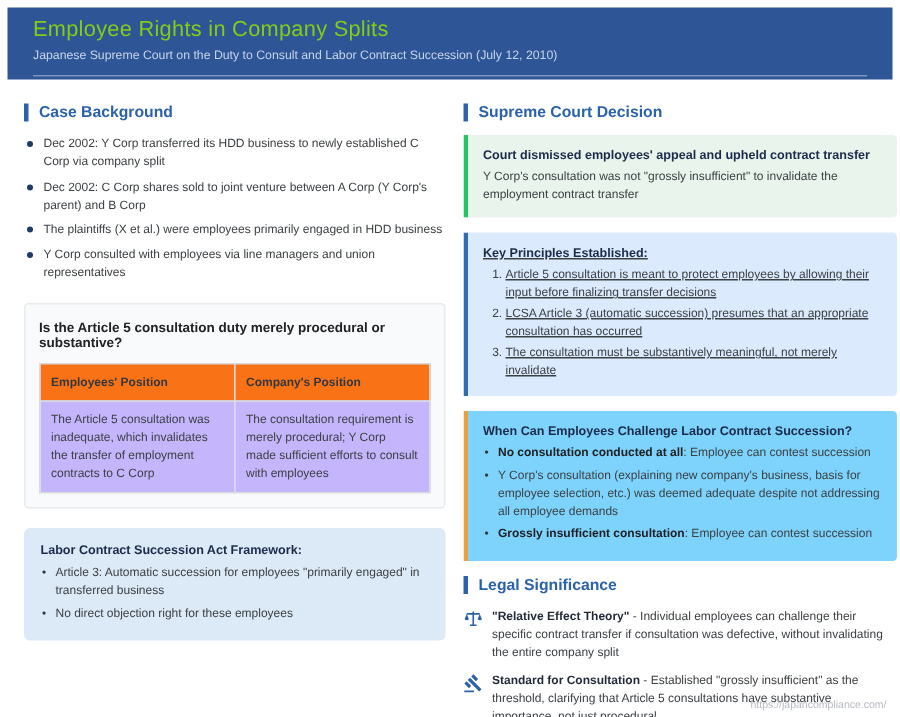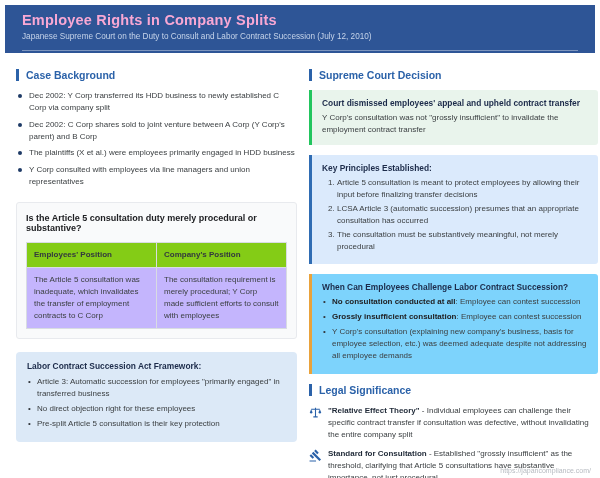--- a/index.html
+++ b/index.html
@@ -2,21 +2,21 @@
 <html><head>
 <meta charset="utf-8">
 <style>
   * { margin: 0; padding: 0; box-sizing: border-box; }
   html, body { width: 600px; height: 478px; background: #ffffff; overflow: hidden;
     font-family: "Liberation Sans", sans-serif; color: #3c4043; }
   .page { position: relative; width: 600px; height: 478px; background: #fff; }
 
   
   .hdr { margin: 5px 5px 0 5px; background: #2e5596; padding: 7px 17px 2px 17px; }
-  .hdr-title { color: #f9a8d4; font-size: 14.5px; font-weight: bold; letter-spacing: .2px; margin-bottom: 4px; }
+  .hdr-title { color: #84cc16; font-size: 14.5px; font-weight: normal; letter-spacing: .2px; margin-bottom: 4px; }
   .hdr-sub { color: #c6d4ea; font-size: 8.2px; padding-bottom: 9px; border-bottom: 1px solid rgba(255,255,255,.38); }
 
   
   .content { display: flex; gap: 12px; padding: 16px 6px 0 16px; }
   .col-l { width: 281px; flex: 0 0 281px; }
   .col-r { width: 289px; flex: 0 0 289px; }
 
   .sec-h { display: flex; align-items: center; margin-bottom: 9px; }
   .sec-bar { width: 3px; height: 12px; background: #2b62a9; margin-right: 7px; }
   .sec-title { color: #2b62a9; font-size: 10.5px; font-weight: bold; }
@@ -28,35 +28,35 @@
   .cb-list li { position: relative; padding-left: 13px; margin-bottom: 4.5px; font-size: 8px; line-height: 1.5; }
   .cb-list li::before { content: ""; position: absolute; left: 2px; top: 4px; width: 4px; height: 4px;
     border-radius: 50%; background: #1e3a66; }
 
   
   .issue-box { background: #f9fafb; border: 1px solid #e8eaee; border-radius: 3px; padding: 10px 9px 9px 9px; }
   .issue-q { font-size: 9px; font-weight: bold; color: #202124; margin-bottom: 9px; }
   table.pos { width: 100%; border-collapse: collapse; }
   table.pos th, table.pos td { border: 1px solid #d8dce2; font-size: 8px; text-align: left;
     vertical-align: top; padding: 6px 7px; line-height: 1.5; width: 50%; }
-  table.pos th { background: #84cc16; font-weight: bold; color: #33383e; }
+  table.pos th { background: #f97316; font-weight: bold; color: #33383e; }
   table.pos td { background: #c4b5fd; color: #3c4043; }
 
   
   .fw-box { margin-top: 13px; background: #dce9f7; border-radius: 4px; padding: 9px 11px 9px 11px; }
   .box-title { font-size: 8.4px; font-weight: bold; color: #1c2b4a; margin-bottom: 5px; }
   .dot-list { list-style: none; }
   .dot-list li { position: relative; padding-left: 10px; margin-bottom: 3px; font-size: 8px; line-height: 1.5; }
   .dot-list li::before { content: "\2022"; position: absolute; left: 1px; top: 0; color: #33383e; }
   .dot-list .lead { font-weight: bold; color: #202124; }
 
   
   .rbox { padding: 8px 10px 9px 10px; margin-bottom: 10px; border-radius: 0 3px 3px 0; }
   .ruling-box { background: #e9f4ec; border-left: 3px solid #22c55e; }
-  .principles-box { background: #dbeafc; border-left: 3px solid #2f6cb3; }
+  .principles-box { background: #dbeafc; border-left: 3px solid #2f6cb3; text-decoration: underline; }
   .challenge-box { background: #7dd3fc; border-left: 3px solid #e9a23b; }
   .rbox .box-title { margin-bottom: 4px; }
   .num-list { margin: 2px 0 0 0; padding-left: 15px; }
   .num-list li { font-size: 8px; line-height: 1.5; margin-bottom: 2px; }
 
   
   .sig-item { display: flex; margin-bottom: 7px; }
   .sig-ico { flex: 0 0 13px; width: 13px; margin-right: 6px; padding-top: 1px; }
   .sig-ico svg { display: block; }
   .sig-txt { font-size: 8px; line-height: 1.5; }
@@ -105,21 +105,20 @@
           </tr>
         </tbody>
           </table>
       </div>
 
       <div class="fw-box">
         <div class="box-title">Labor Contract Succession Act Framework:</div>
         <ul class="dot-list">
           <li>Article 3: Automatic succession for employees "primarily engaged" in transferred business</li>
           <li>No direct objection right for these employees</li>
-          <li>Pre-split Article 5 consultation is their key protection</li>
         </ul>
       </div>
 
     </div>
 
     <div class="col-r">
 
       <div class="sec-h">
         <span class="sec-bar"></span>
         <span class="sec-title">Supreme Court Decision</span>
@@ -128,30 +127,30 @@
       <div class="rbox ruling-box">
         <div class="box-title">Court dismissed employees' appeal and upheld contract transfer</div>
         <div class="body-txt">Y Corp's consultation was not "grossly insufficient" to invalidate the employment contract transfer</div>
       </div>
 
       <div class="rbox principles-box">
         <div class="box-title">Key Principles Established:</div>
         <ol class="num-list">
           <li>Article 5 consultation is meant to protect employees by allowing their input before finalizing transfer decisions</li>
           <li>LCSA Article 3 (automatic succession) presumes that an appropriate consultation has occurred</li>
-          <li>The consultation must be substantively meaningful, not merely procedural</li>
+          <li>The consultation must be substantively meaningful, not merely invalidate</li>
         </ol>
       </div>
 
       <div class="rbox challenge-box">
         <div class="box-title">When Can Employees Challenge Labor Contract Succession?</div>
         <ul class="dot-list">
           <li><span class="lead">No consultation conducted at all</span><span>: Employee can contest succession</span></li>
+          <li><span>Y Corp's consultation (explaining new company's business, basis for employee selection, etc.) was deemed adequate despite not addressing all employee demands</span></li>
           <li><span class="lead">Grossly insufficient consultation</span><span>: Employee can contest succession</span></li>
-          <li><span>Y Corp's consultation (explaining new company's business, basis for employee selection, etc.) was deemed adequate despite not addressing all employee demands</span></li>
         </ul>
       </div>
 
       <div class="sec-h">
         <span class="sec-bar"></span>
         <span class="sec-title">Legal Significance</span>
       </div>
 
       <div class="sig-item">
         <span class="sig-ico">

